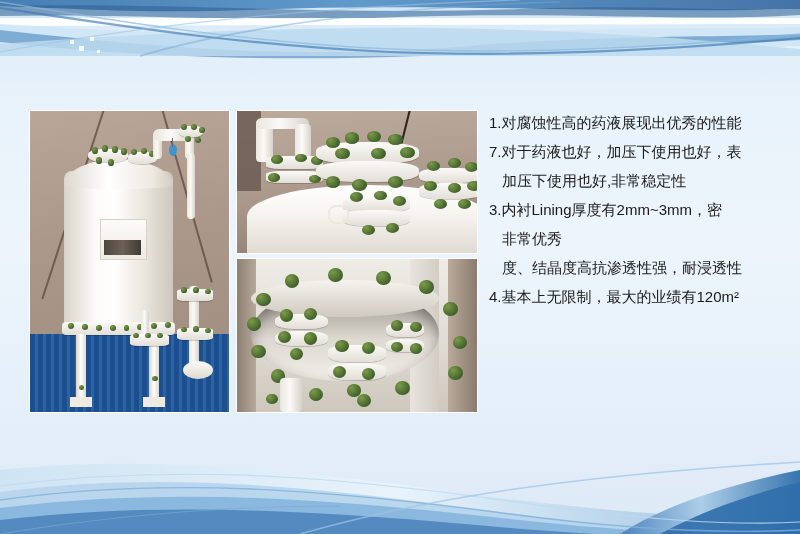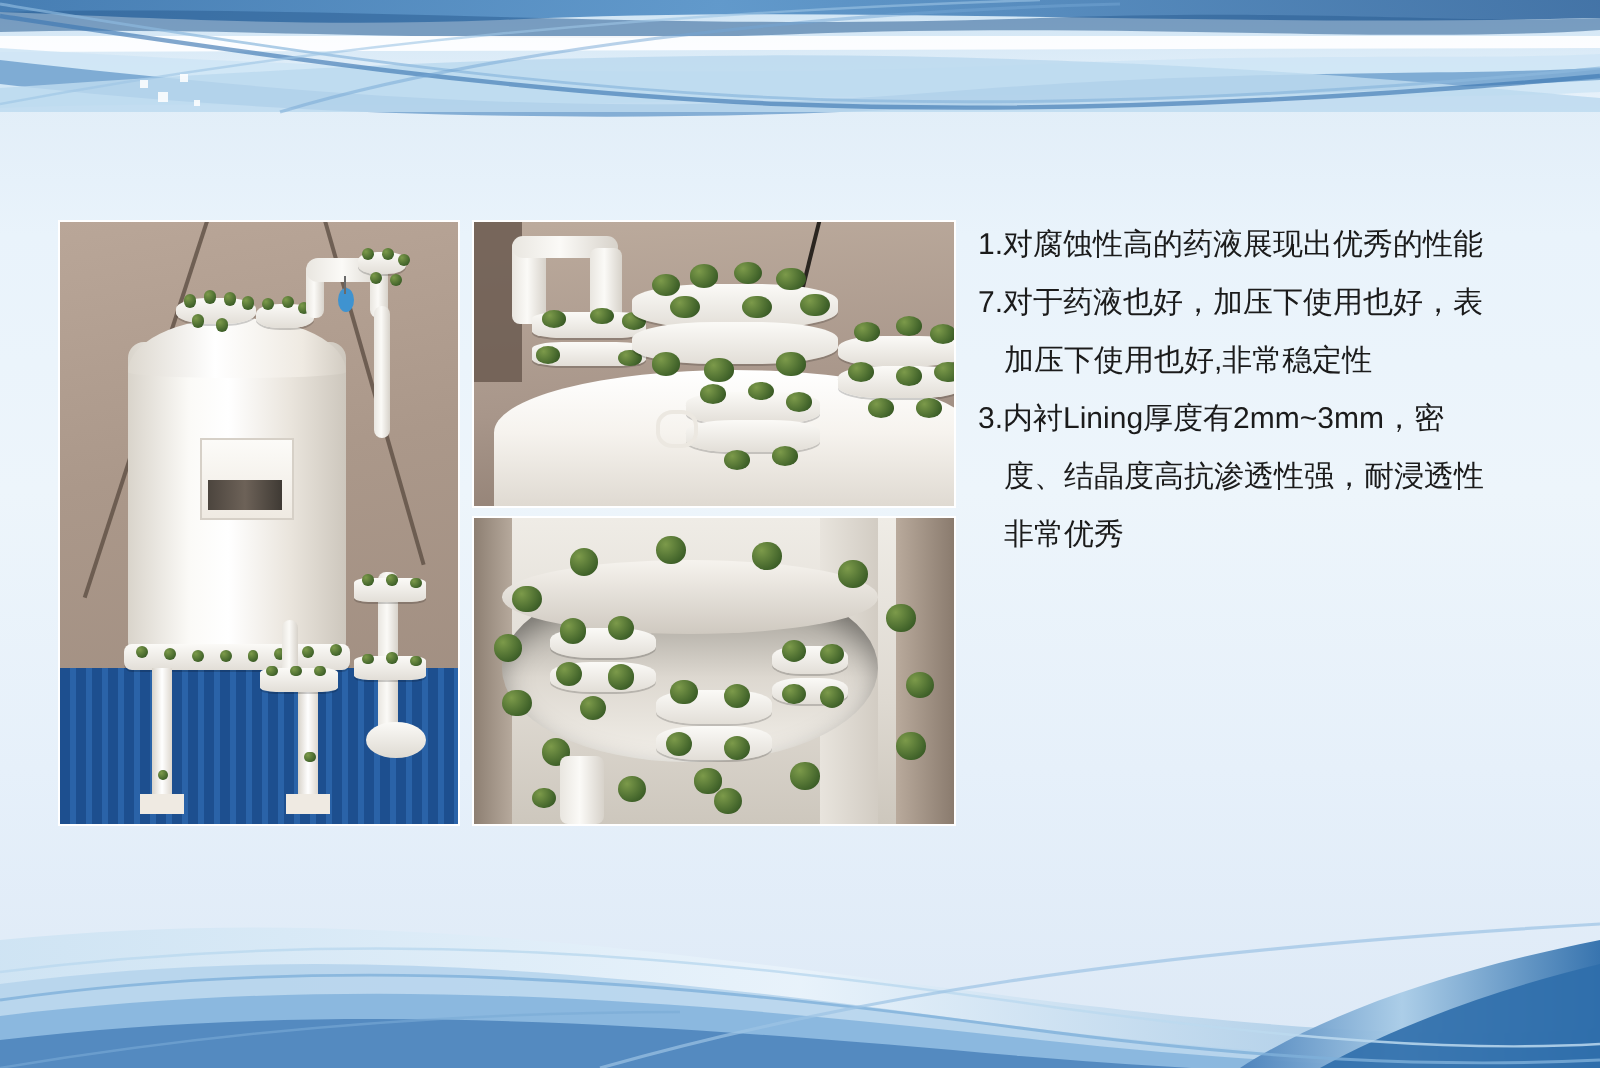--- a/index.html
+++ b/index.html
@@ -311,22 +311,25 @@
       <span class="bl-line">1.对腐蚀性高的药液展现出优秀的性能</span>
     </div>
 
     <div class="bullet">
       <span class="bl-line">7.对于药液也好，加压下使用也好，表</span>
       <span class="bl-line bl-indent">加压下使用也好,非常稳定性</span>
     </div>
 
     <div class="bullet">
       <span class="bl-line">3.内衬Lining厚度有2mm~3mm，密</span>
+      <span class="bl-line bl-indent">非常优秀</span>
       <span class="bl-line bl-indent">度、结晶度高抗渗透性强，耐浸透性</span>
-      <span class="bl-line bl-indent">非常优秀</span>
-    </div>
-
+    </div>
+
+    <div class="bullet">
+      <span class="bl-line">4.基本上无限制，最大的业绩有120m²</span>
+    </div>
 
 
 
   </div>
 
 </div>
 
 </body></html>

